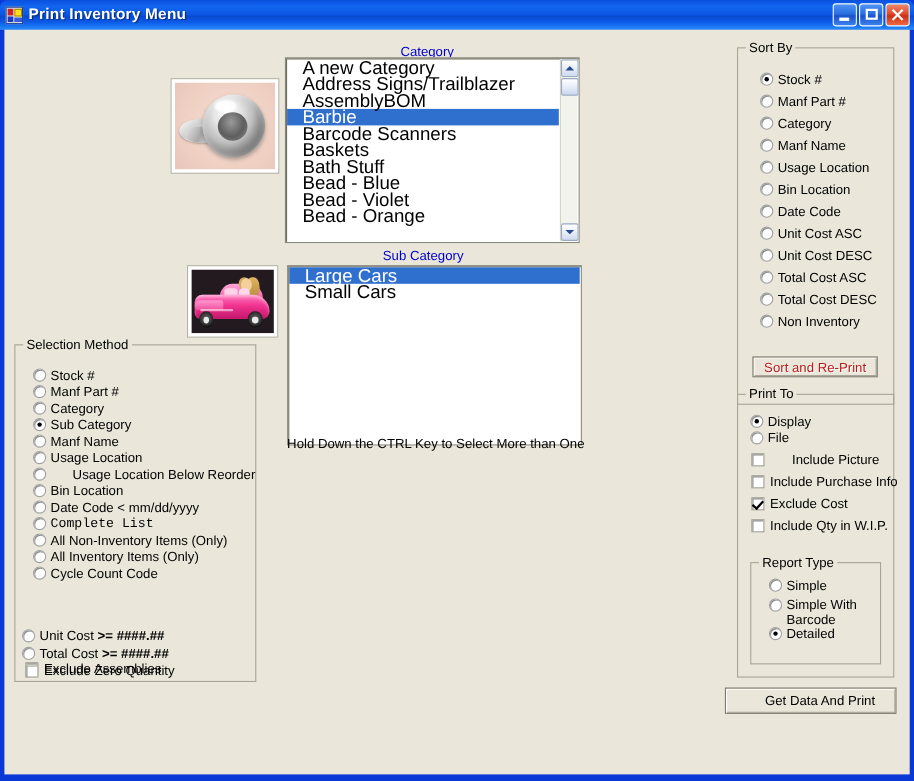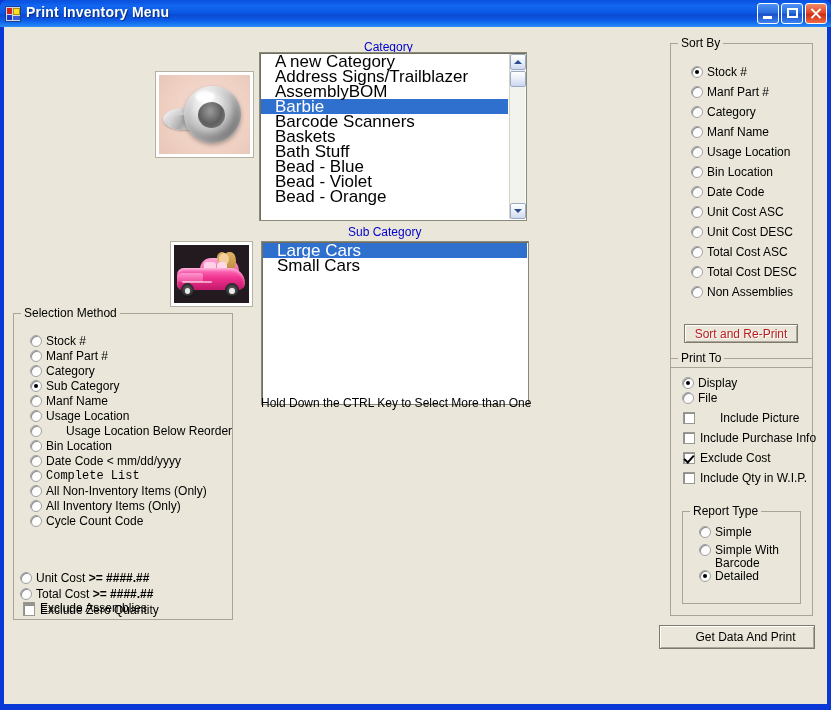--- a/index.html
+++ b/index.html
@@ -511,21 +511,21 @@
           <div class="rad" style="left: 20px; top: 42px;">Manf Part #</div>
           <div class="rad" style="left: 20px; top: 62px;">Category</div>
           <div class="rad" style="left: 20px; top: 82px;">Manf Name</div>
           <div class="rad" style="left: 20px; top: 102px;">Usage Location</div>
           <div class="rad" style="left: 20px; top: 122px;">Bin Location</div>
           <div class="rad" style="left: 20px; top: 142px;">Date Code</div>
           <div class="rad" style="left: 20px; top: 162px;">Unit Cost ASC</div>
           <div class="rad" style="left: 20px; top: 182px;">Unit Cost DESC</div>
           <div class="rad" style="left: 20px; top: 202px;">Total Cost ASC</div>
           <div class="rad" style="left: 20px; top: 222px;">Total Cost DESC</div>
-          <div class="rad" style="left: 20px; top: 242px;">Non Assemblies</div>
+          <div class="rad" style="left: 20px; top: 242px;">Non Inventory</div>
         </div>
       <div class="btn disabled" style="left:13px; top:280px; width:114px; height:19px;">Sort and Re-Print</div>
     </div>
 
     <div class="group" style="left:9px; top:286px; width:220px; height:307px;">
       <div class="group-title">Selection Method</div>
       <div id="selmethod-options">
           <div class="rad" style="left: 16px; top: 21px;">Stock #</div>
           <div class="rad" style="left: 16px; top: 36px;">Manf Part #</div>
           <div class="rad" style="left: 16px; top: 51px;">Category</div>

